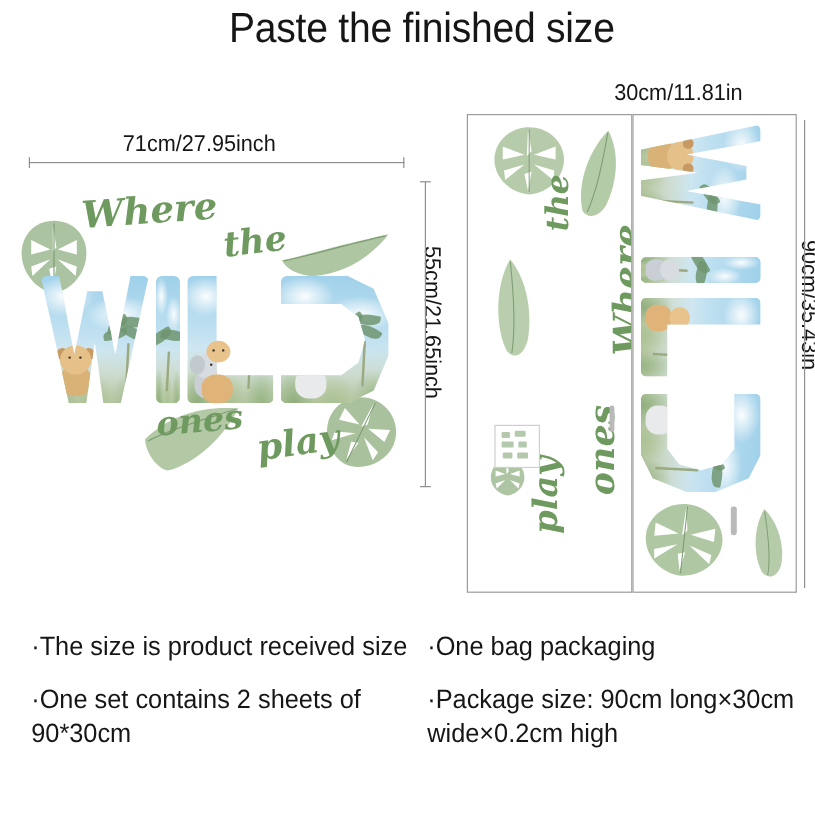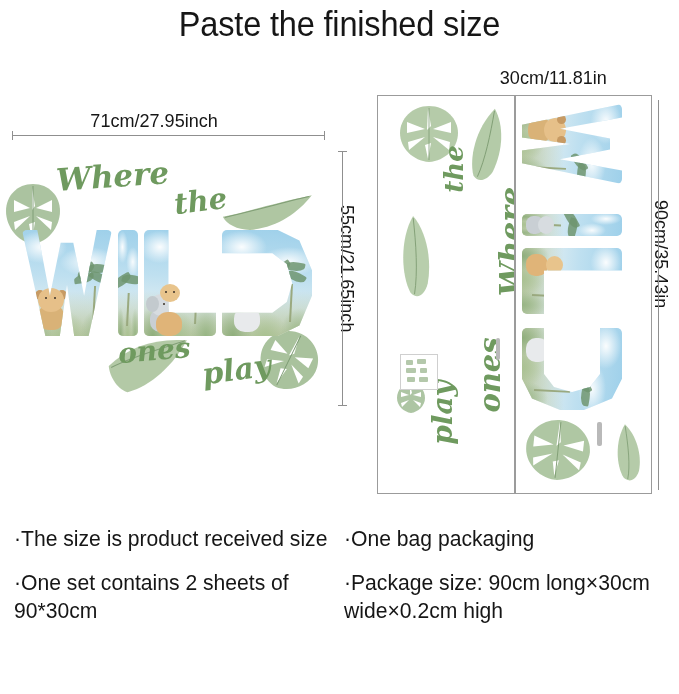--- a/index.html
+++ b/index.html
@@ -4,21 +4,21 @@
 <style>
   html,body{margin:0;padding:0;}
   body{
     width:679px;height:694px;
     background:#ffffff;
     font-family:"Liberation Sans", sans-serif;
     color:#161616;
     overflow:hidden;
     position:relative;
   }
-  .page{position:absolute;inset:0;}
+  .page{position:absolute;inset:0;margin-left:12px;}
 
   
   .title{
     position:absolute;left:0;top:4px;width:679px;
     text-align:center;
     font-size:35px;
     letter-spacing:-0.2px;
     font-weight:400;
     transform:scaleX(0.93);
     white-space:nowrap;

